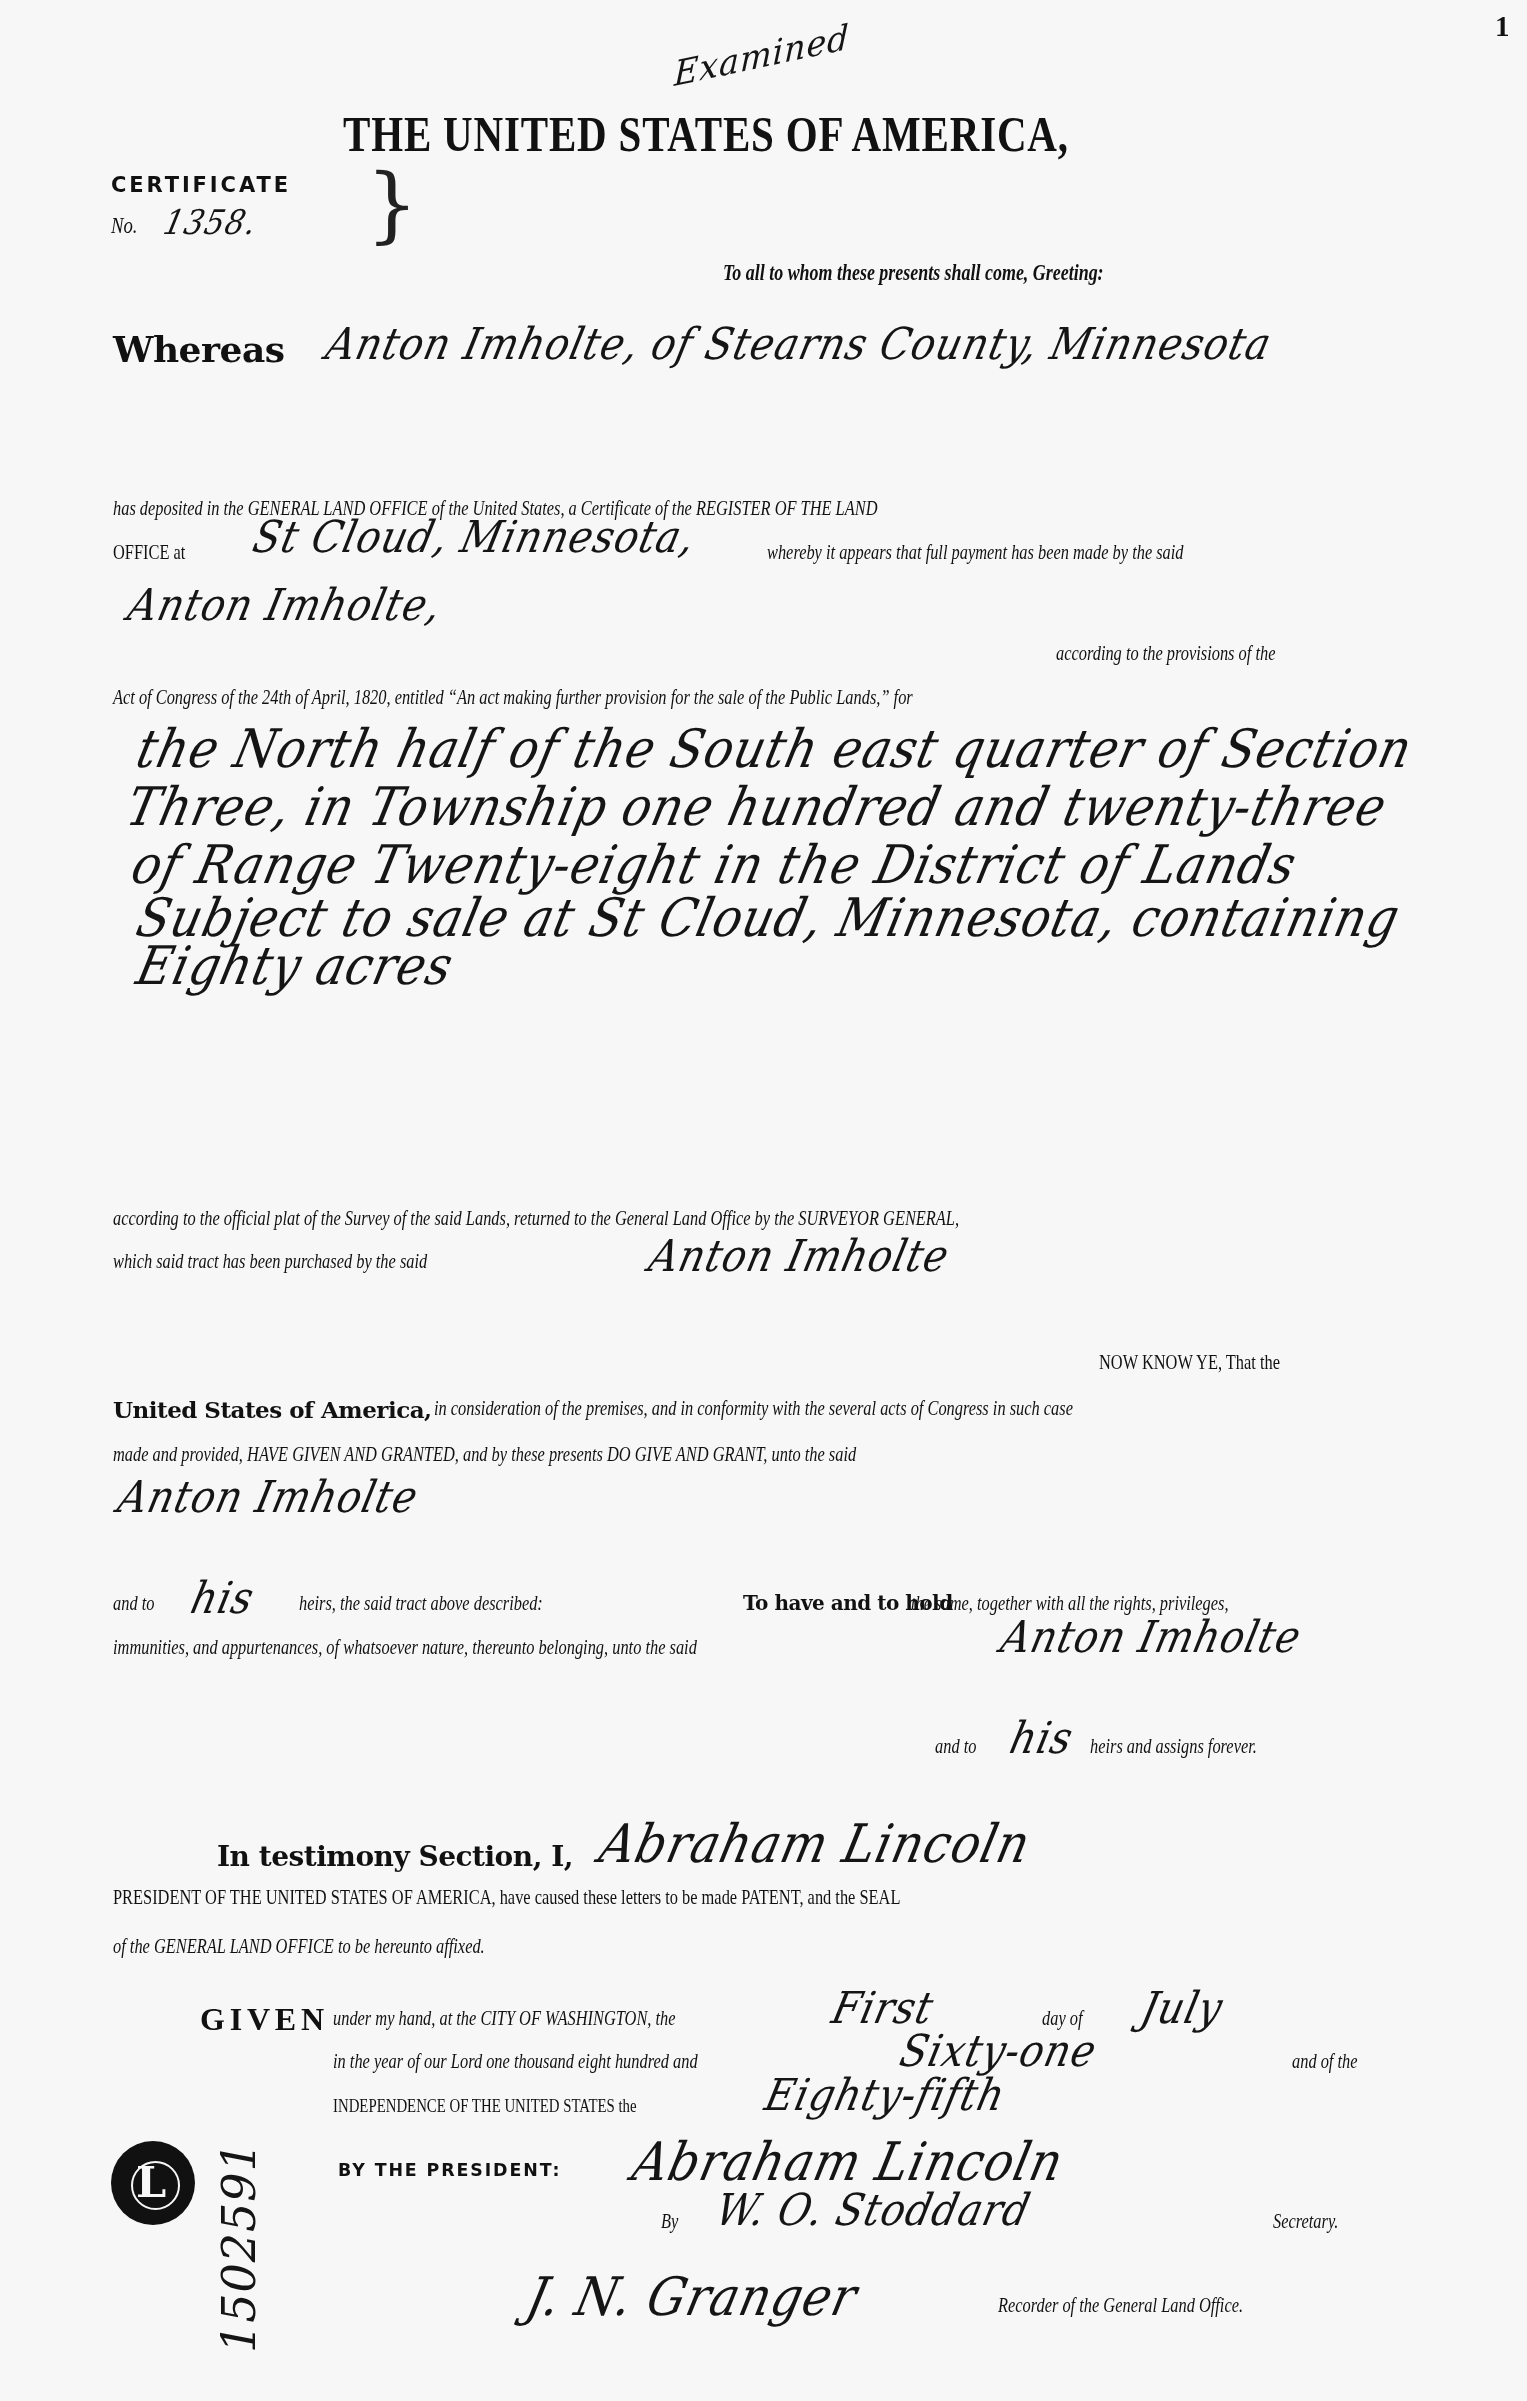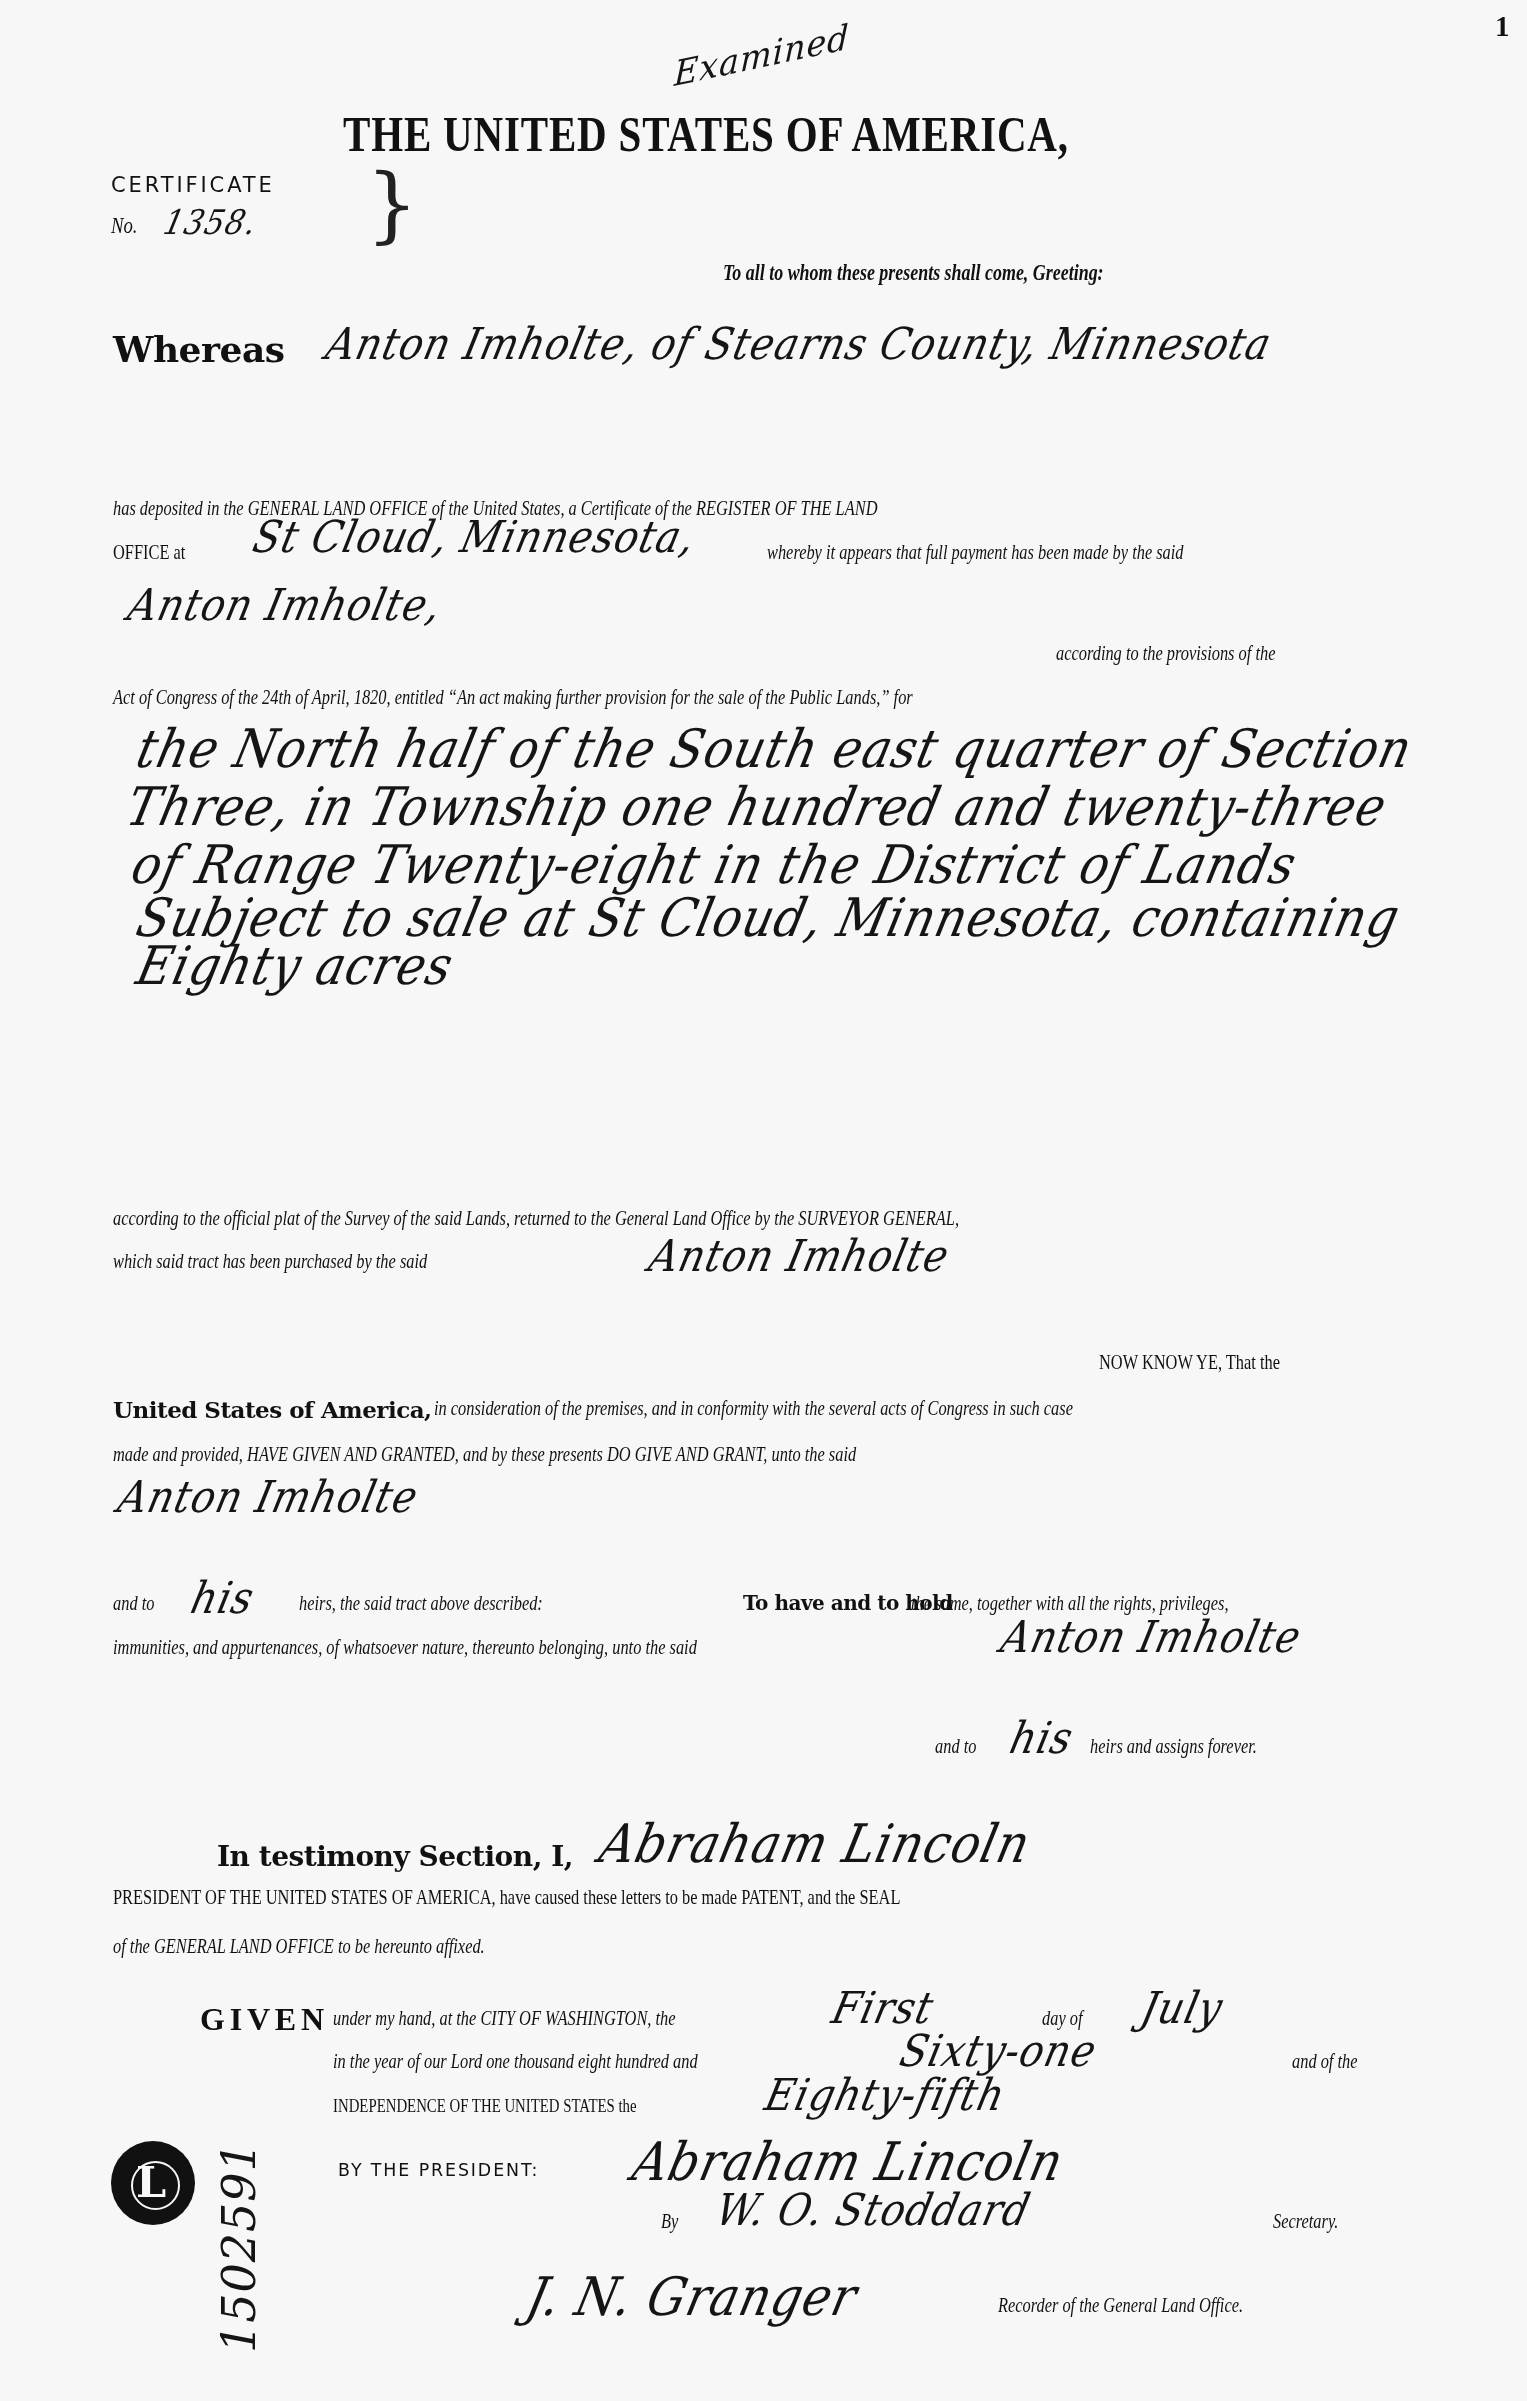--- a/index.html
+++ b/index.html
@@ -6,21 +6,21 @@
   body { width:1528px; height:2401px; position:relative; overflow:hidden; color:#111; font-family:"Liberation Serif", "DejaVu Serif", serif; }
   .abs { position:absolute; white-space:nowrap; }
   .title { font-family:"Liberation Serif", serif; font-weight:bold; font-size:50px; letter-spacing:1px; transform:scaleX(0.82); transform-origin:left top; }
   .print { font-family:"Liberation Serif", serif; font-style:italic; font-size:21px; transform:scaleX(0.78); transform-origin:left top; }
   .caps { font-family:"Liberation Serif", serif; font-style:normal; font-size:22px; letter-spacing:0.5px; }
   .bold-it { font-weight:bold; font-style:italic; font-size:23px; }
   .blackletter { font-family:"DejaVu Serif", serif; font-weight:bold; font-size:36px; letter-spacing:-0.5px; }
   .hand { font-family:"DejaVu Serif", serif; font-style:italic; font-size:44px; color:#151515; transform:scaleX(0.9) skewX(-14deg); transform-origin:left top; letter-spacing:1px; }
   .hand-lg { font-size:53px; }
   .hand-sm { font-size:34px; }
-  .cert-label { font-family:"DejaVu Sans", sans-serif; font-weight:normal; font-size:21px; letter-spacing:2.9px; }
+  .cert-label { font-family:"DejaVu Sans", sans-serif; font-weight:bold; font-size:21px; letter-spacing:2.9px; }
   .brace { font-family:"DejaVu Serif", serif; font-size:82px; font-weight:100; color:#222; }
   .seal { width:72px; height:72px; border-radius:50%; background:#111; border:6.8px dotted #111; box-sizing:content-box; }
   .seal-inner { position:absolute; left:13.5px; top:13.5px; width:45px; height:45px; border-radius:50%; border:2.9px solid #f7f7f7; }
   .seal-letter { position:absolute; left:19px; top:9.6px; color:#f7f7f7; font-size:43px; font-weight:bold; font-family:"DejaVu Serif", serif; }
   .vertical { transform:rotate(-90deg); transform-origin:left top; }
 </style>
 </head>
 <body>
 
 <div class="abs hand hand-sm" style="left:675px;top:53px;transform:rotate(-12deg) skewX(-14deg);">Examined</div>

